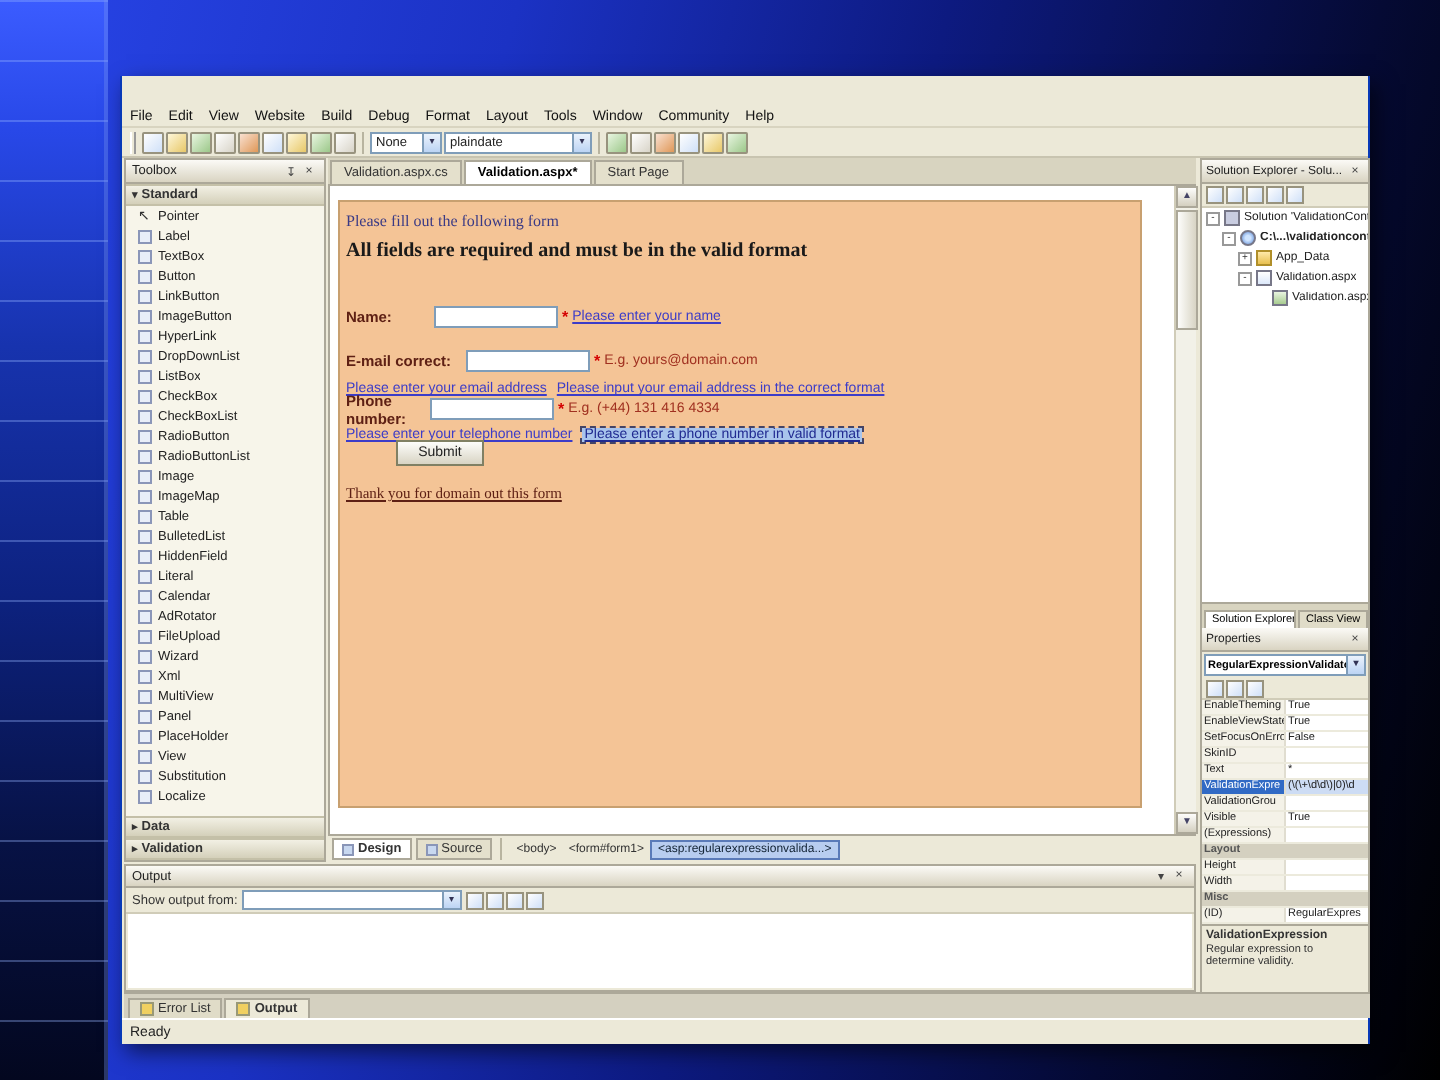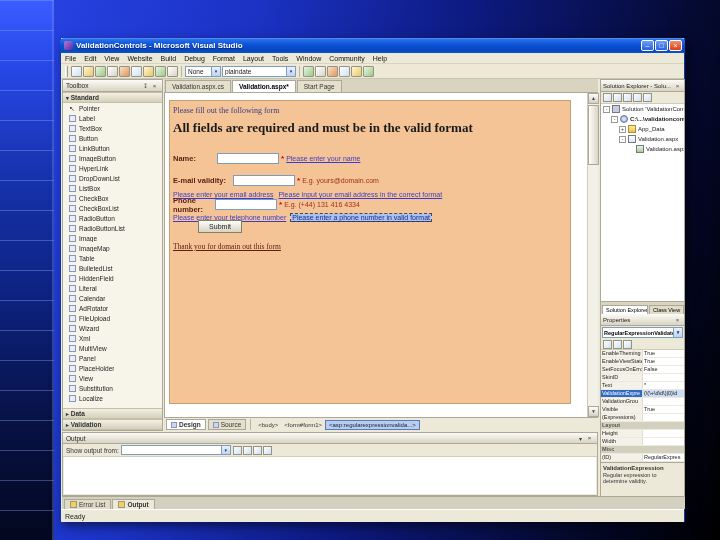--- a/index.html
+++ b/index.html
@@ -80,21 +80,21 @@
   .viewbar{position:absolute;left:0;top:338px;width:434px;height:14px;background:#ece9d8;border-top:1px solid #aca899;
       display:flex;align-items:center;gap:2px;padding:0 2px;font-size:6.5px;}
   .viewbtn{display:flex;align-items:center;gap:2px;padding:1px 4px;border:1px solid #aca899;background:#e4e0cc;color:#333;}
   .viewbtn.active{background:#fff;font-weight:bold;}
   .vbi{width:6px;height:6px;background:#c8d8f0;border:1px solid #8a96b8;}
   .tagbtn{font-size:6px;padding:1px 3px;color:#333;white-space:nowrap;}
   .tagbtn.tagsel{background:#b8cdf0;border:1px solid #5a7ab8;color:#123;}
 
   
   .f-heading{font-size:8px;color:#3a3a85;}
-  .f-sub{font-size:13px;font-weight:bold;color:#1a1a1a;}
+  .f-sub{font-size:10px;font-weight:bold;color:#1a1a1a;}
   .frow{position:absolute;left:3px;display:flex;align-items:center;height:13px;}
   .row-name{top:51px;} .row-email{top:73px;} .row-emailval{top:87px;}
   .row-phone{top:97px;} .row-phoneval{top:110px;}
   .flabel{font-size:7.5px;font-weight:bold;color:#5e2014;flex:none;}
   .lw1{width:44px;} .lw2{width:60px;} .lw3{width:42px;}
   .ftext{width:62px;height:11px;border:1px solid #7f9db9;background:#fff;font-size:7px;padding:0 1px;
       font-family:"Liberation Sans",sans-serif;flex:none;}
   .req{color:#d40000;font-weight:bold;font-size:8px;margin:0 2px;}
   .validator{font-size:7px;color:#3c3cc8;text-decoration:underline;white-space:nowrap;}
   .hint{font-size:7px;color:#a03020;white-space:nowrap;}
@@ -162,29 +162,20 @@
   .statusbar{position:absolute;left:0;top:471px;width:623px;height:13px;background:#ece9d8;border-top:1px solid #fff;
       display:flex;align-items:center;font-size:7px;padding:0 4px;color:#222;}
 </style>
 </head>
 <body>
 
 <div class="film"></div>
 
 <div class="vs">
 
-  <div class="titlebar">
-    <span class="vsicon"></span>
-    <span class="titletext">ValidationControls - Microsoft Visual Studio</span>
-    <span class="winbtns">
-      <span class="wb min">–</span>
-      <span class="wb max">□</span>
-      <span class="wb close">×</span>
-    </span>
-  </div>
 
   <div class="menubar">
       <span class="menu-item">File</span>
       <span class="menu-item">Edit</span>
       <span class="menu-item">View</span>
       <span class="menu-item">Website</span>
       <span class="menu-item">Build</span>
       <span class="menu-item">Debug</span>
       <span class="menu-item">Format</span>
       <span class="menu-item">Layout</span>
@@ -380,21 +371,21 @@
       <div class="peach">
         <div class="f-heading abs" style="left:3px;top:5px">Please fill out the following form</div>
         <div class="f-sub abs" style="left:3px;top:19px">All fields are required and must be in the valid format</div>
         <div class="frow row-name">
           <span class="flabel lw1">Name:</span>
           <input class="ftext" style="">
           <span class="req">*</span>
           <span class="validator">Please enter your name</span>
         </div>
         <div class="frow row-email">
-          <span class="flabel lw2">E-mail validity:</span>
+          <span class="flabel lw2">E-mail correct:</span>
           <input class="ftext" style="">
           <span class="req">*</span>
           <span class="hint">E.g. yours@domain.com</span>
         </div>
         <div class="frow row-emailval">
           <span class="validator" style="margin-right:5px">Please enter your email address</span>
           <span class="validator">Please input your email address in the correct format</span>
         </div>
         <div class="frow row-phone">
           <span class="flabel lw3">Phone number:</span>

